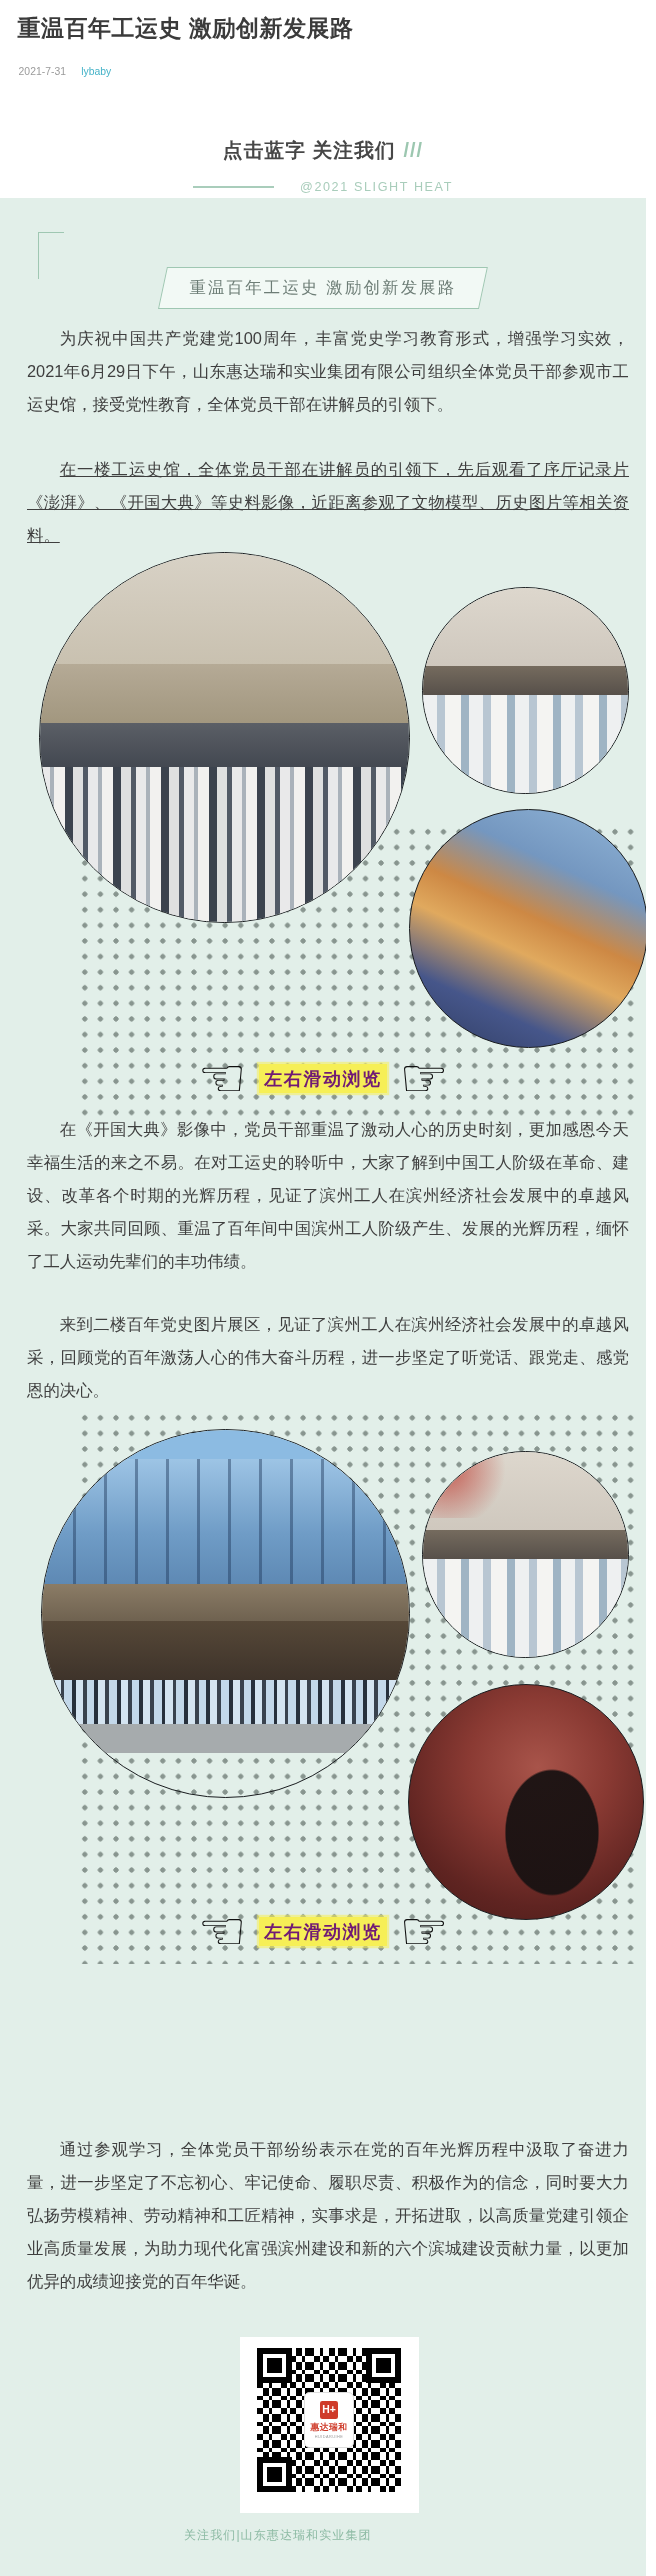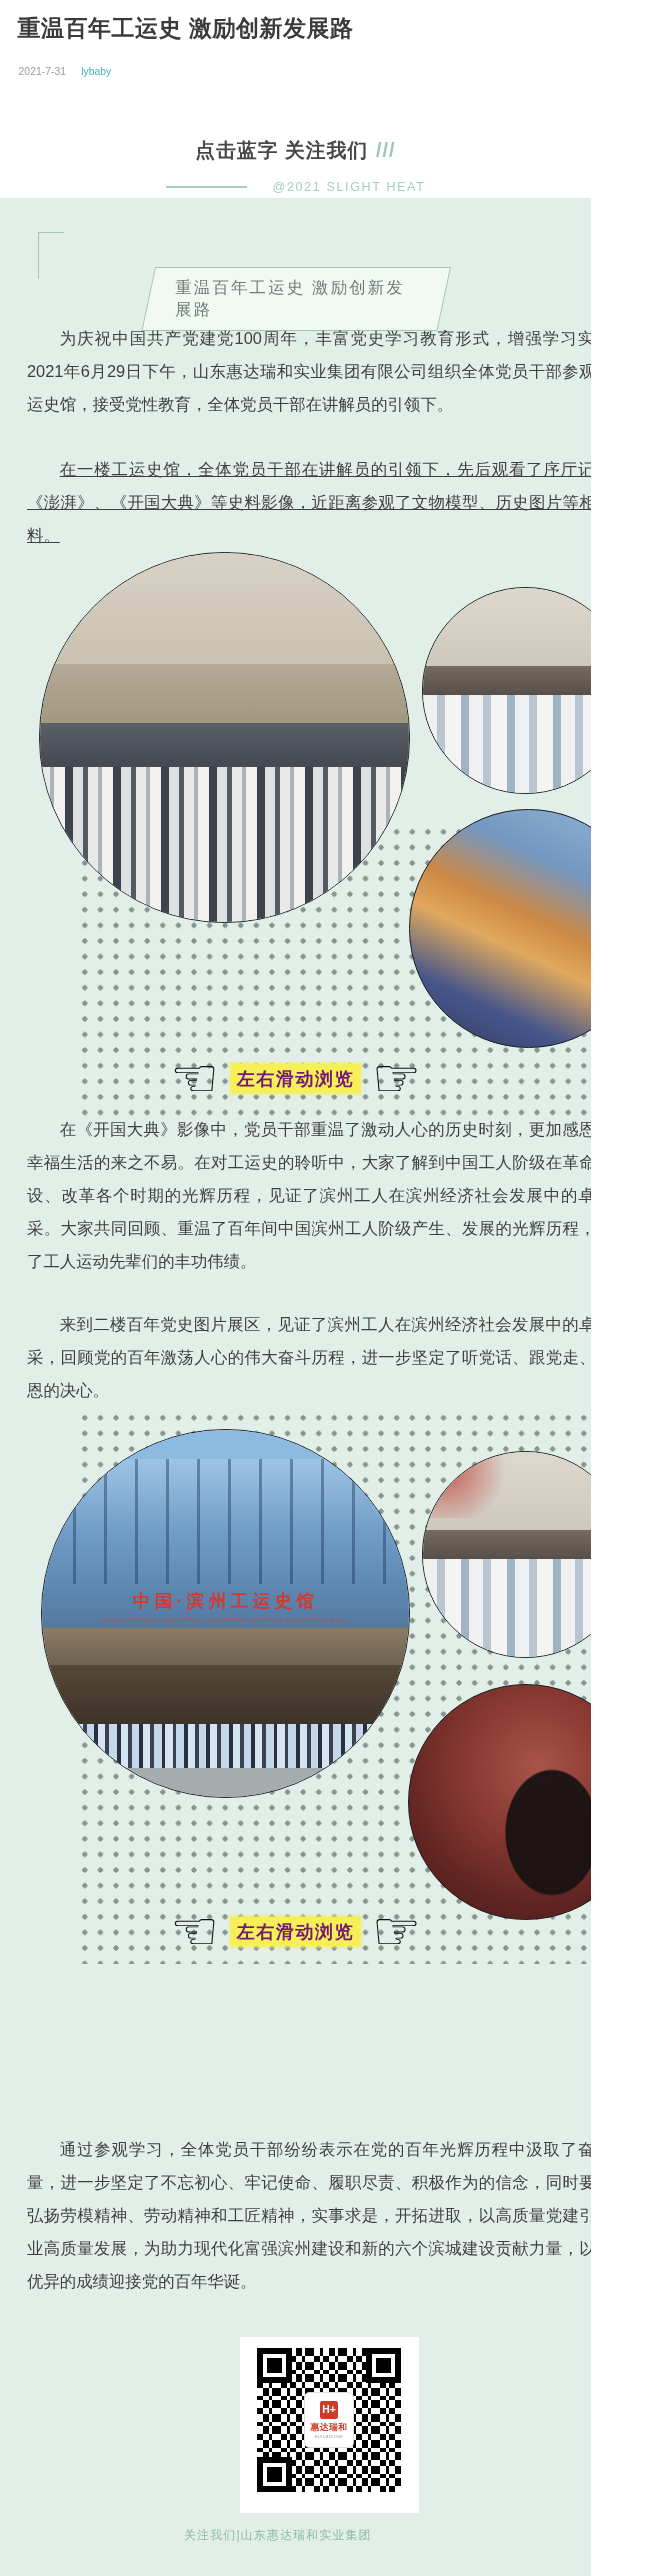--- a/index.html
+++ b/index.html
@@ -1,16 +1,16 @@
 <!DOCTYPE html>
 <html style="font-size:8.8px"><head>
 <meta charset="utf-8">
 <style>
   html,body{margin:0;padding:0;background:#ffffff;}
-  .page{position:relative;width:591px;height:2576px;background:#ffffff;overflow:hidden;
+  .page{position:relative;width:646px;height:2576px;background:#ffffff;overflow:hidden;
         font-family:"Liberation Sans","DejaVu Sans",sans-serif;}
 
   
   .title{position:absolute;left:17.5px;top:13px;font-size:23px;font-weight:600;color:#3b3b3b;letter-spacing:0.5px;}
   .meta{position:absolute;left:18.6px;top:66px;font-size:10.4px;}
   .meta .date{color:#9b9b9b;}
   .meta .author{color:#45b3c8;margin-left:15.3px;}
   .banner{position:absolute;left:0;top:137px;width:100%;text-align:center;font-size:19.7px;font-weight:600;color:#474747;letter-spacing:1.1px;}
   .banner .slashes{color:#9cc7b0;font-weight:700;margin-left:7.7px;}
   .subbrand{position:absolute;left:0;top:180px;width:100%;display:flex;align-items:center;justify-content:center;gap:26px;}
@@ -144,24 +144,20 @@
   </div>
 
   <div class="para" id="p3">在《开国大典》影像中，党员干部重温了激动人心的历史时刻，更加感恩今天幸福生活的来之不易。在对工运史的聆听中，大家了解到中国工人阶级在革命、建设、改革各个时期的光辉历程，见证了滨州工人在滨州经济社会发展中的卓越风采。大家共同回顾、重温了百年间中国滨州工人阶级产生、发展的光辉历程，缅怀了工人运动先辈们的丰功伟绩。</div>
   <div class="para" id="p4">来到二楼百年党史图片展区，见证了滨州工人在滨州经济社会发展中的卓越风采，回顾党的百年激荡人心的伟大奋斗历程，进一步坚定了听党话、跟党走、感党恩的决心。</div>
 
   <div class="dots" id="dots2"></div>
 
   <div class="photo" id="ph4">
     <div class="band mf-sky"></div>
     <div class="band mf-glass"></div>
-    <div class="band mf-sign">
-      <span class="cn">中国·滨州工运史馆</span>
-      <span class="en">CHINA BINZHOU INDUSTRIAL MOVEMENT HISTORY EXHIBITION HALL</span>
-    </div>
     <div class="band mf-canopy"></div>
     <div class="band mf-doors"></div>
     <div class="band mf-crowd"></div>
     <div class="band mf-ground"></div>
   </div>
   <div class="photo" id="ph5">
     <div class="band mg-top"></div>
     <div class="band mg-heads"></div>
     <div class="band mg-shirts"></div>
     <div class="mg-flag"></div>

